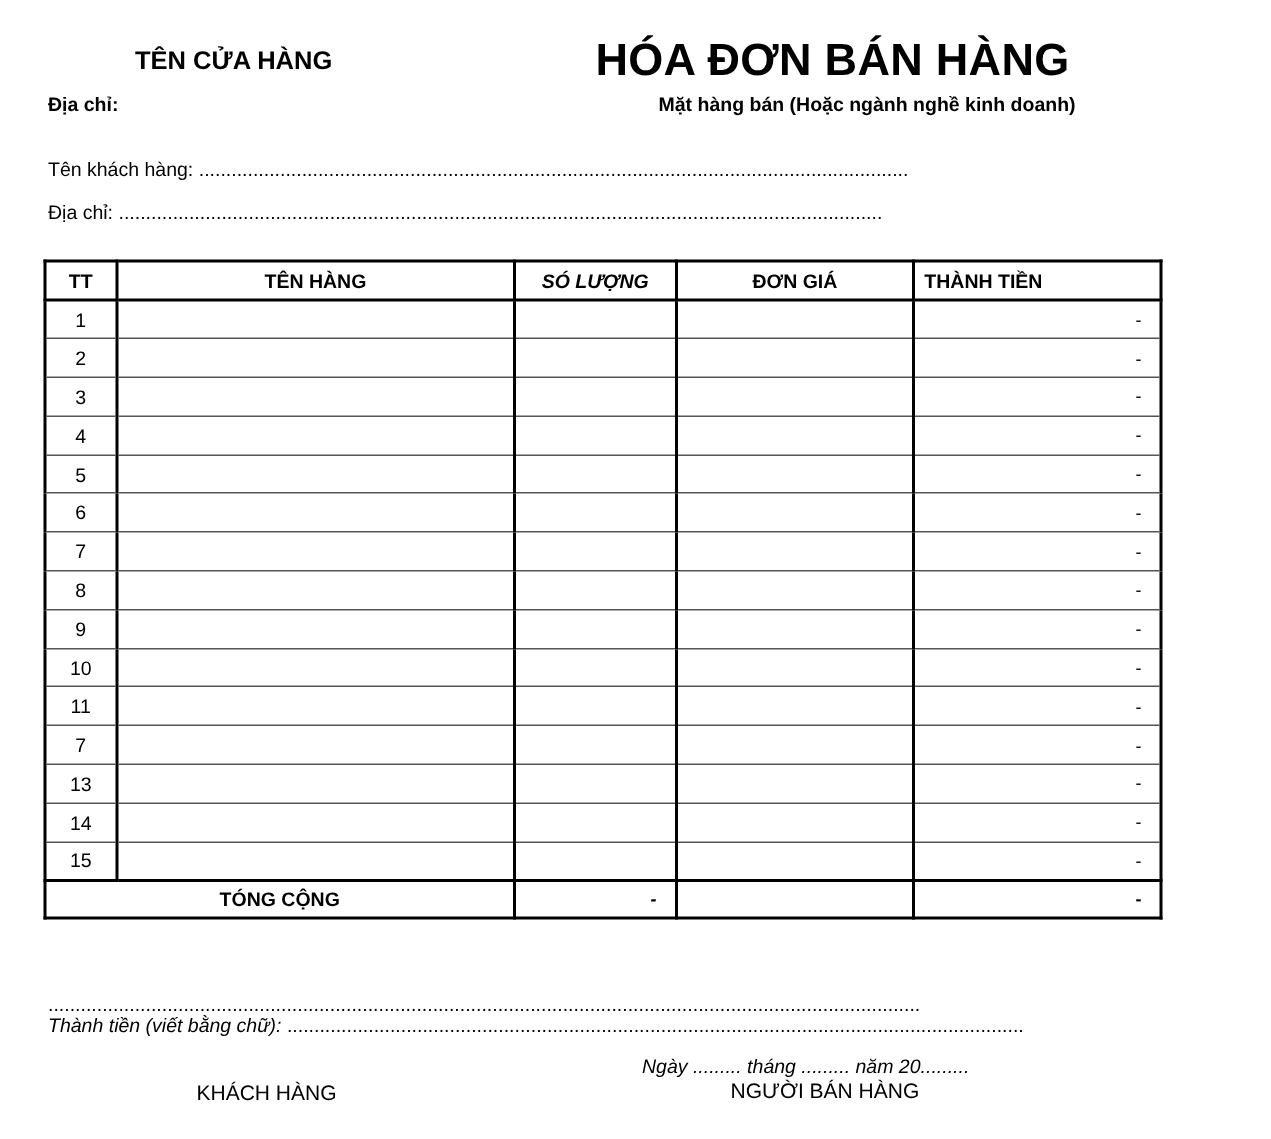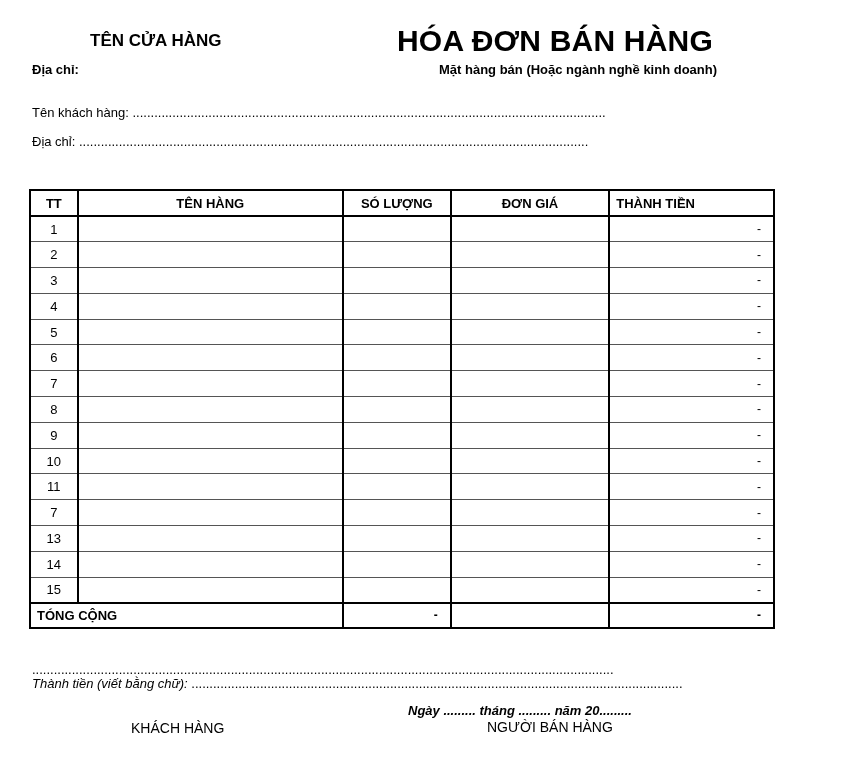--- a/index.html
+++ b/index.html
@@ -14,45 +14,44 @@
     .subtitle { left: 396px; top: 62px; font-size: 13px; font-weight: bold; margin-left: 43px; }
     .field { left: 32px; font-size: 13px; }
     .field .dots { display: inline-block; overflow: hidden; vertical-align: bottom; letter-spacing: 0; }
     .f1 { top: 105px; }
     .f2 { top: 134px; }
 
     table.invoice {
       position: absolute; left: 29px; top: 173px;
       border-collapse: collapse; font-size: 13px;
       width: 746px;
-      margin-top: 16px;
     }
     table.invoice th, table.invoice td {
       border-left: 2px solid #000; border-right: 2px solid #000;
       padding: 0 6px; height: 24px; box-sizing: border-box;
     }
     table.invoice th {
       border-top: 2px solid #000; border-bottom: 2px solid #000;
       font-weight: bold; text-align: center; height: 26px;
     }
     table.invoice tbody td { border-bottom: 1.5px solid #555; height: 25.8px; }
     table.invoice tbody tr:last-child td { border-bottom: 2px solid #000; }
     table.invoice tfoot td {
       border-bottom: 2px solid #000; height: 25px; font-weight: bold;
     }
     .c-tt { width: 46px; text-align: center; }
     .c-name { width: 256px; }
-    .c-qty { width: 104px; text-align: right; }
+    .c-qty { width: 104px; text-align: right; font-style: italic; }
     .c-price { width: 153px; }
     .c-total { width: 159px; text-align: right; padding-right: 12px !important; }
     .dash { font-size: 12px; }
 
     .words { left: 32px; top: 676px; font-size: 13px; font-style: italic; }
     .words2 { left: 32px; top: 662px; font-size: 13px; }
-    .date { left: 408px; top: 703px; font-size: 13px; font-style: italic; font-weight: bold; }
+    .date { left: 428px; top: 703px; font-size: 13px; font-style: italic; }
     .sig-left { left: 131px; top: 720px; font-size: 14px; }
     .sig-right { left: 487px; top: 719px; font-size: 14px; }
   </style>
 </head>
 <body>
 
 <div class="abs store-name">TÊN CỬA HÀNG</div>
 <div class="abs store-addr">Địa chỉ:</div>
 <div class="abs title">HÓA ĐƠN BÁN HÀNG</div>
 <div class="abs subtitle">Mặt hàng bán (Hoặc ngành nghề kinh doanh)</div>
@@ -178,21 +177,21 @@
       <tr>
         <td class="c-tt">15</td>
         <td class="c-name"></td>
         <td class="c-qty"></td>
         <td class="c-price"></td>
         <td class="c-total dash">-</td>
       </tr>
     </tbody>
   <tfoot>
     <tr>
-      <td colspan="2" style="">TÓNG CỘNG</td>
+      <td colspan="2" style="text-align:center">TÓNG CỘNG</td>
       <td class="c-qty dash" style="padding-right:12px">-</td>
       <td class="c-price"></td>
       <td class="c-total dash">-</td>
     </tr>
   </tfoot>
 </table>
 
 <div class="abs words">
   <span>Thành tiền (viết bằng chữ):</span>
   <span class="dots" style="display:inline-block;width:512px;overflow:hidden;vertical-align:bottom;font-style:normal">........................................................................................................................................</span>

